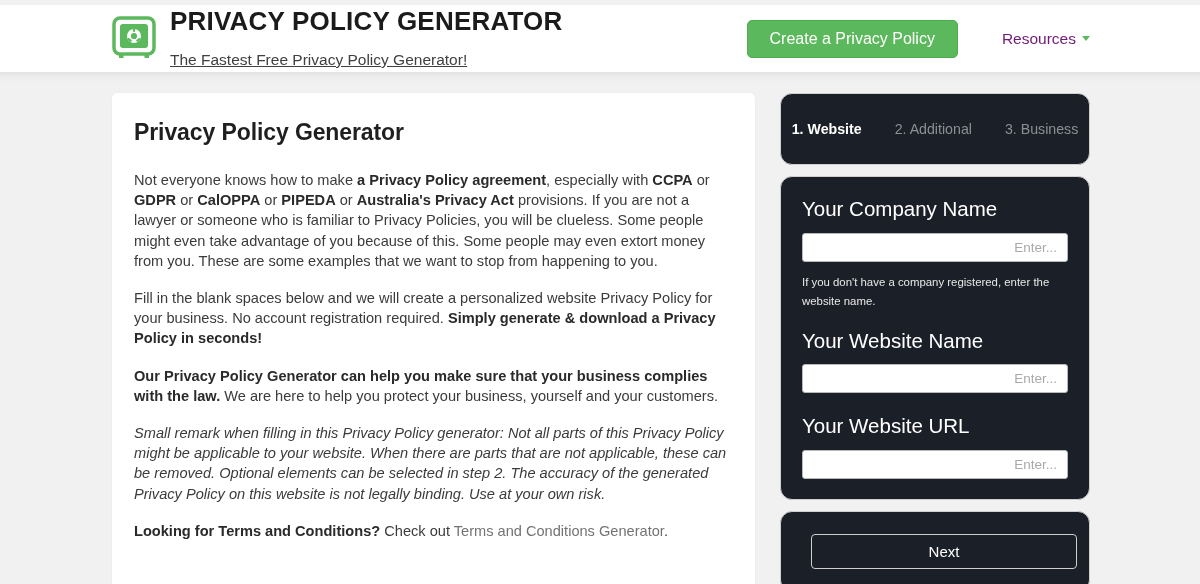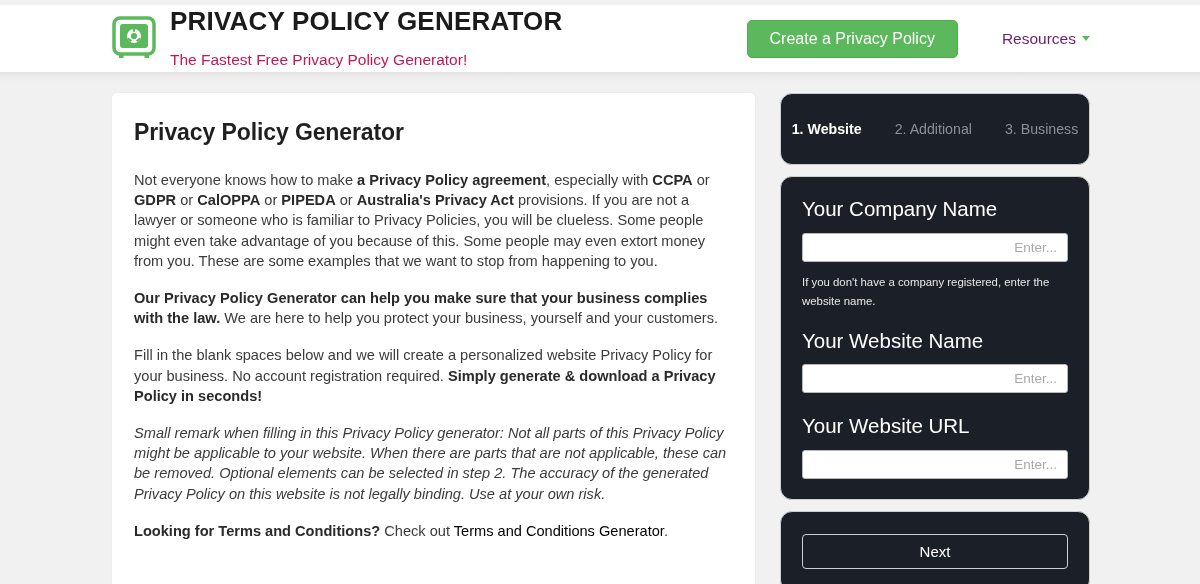--- a/index.html
+++ b/index.html
@@ -61,24 +61,25 @@
   .brand-title {
     font-size: 26px;
     font-weight: bold;
     letter-spacing: 0.2px;
     color: #1b1b1b;
     line-height: 1.05;
     white-space: nowrap;
   }
   .brand-tagline {
     font-size: 15.5px;
-    color: #be185d;
+    color: #404040;
     line-height: 1.25;
     margin-top: 15px;
     white-space: nowrap;
+    text-decoration: underline;
   }
 
   .header-actions {
     margin-left: auto;
     margin-right: 110px;
     display: flex;
     align-items: center;
     gap: 44px;
   }
 
@@ -145,21 +146,21 @@
 
   .content-card p {
     font-size: 14.6px;
     line-height: 20.2px;
     color: #3b3b3b;
     margin-bottom: 17px;
   }
   .content-card p.italic { font-style: italic; }
   .content-card strong { font-weight: bold; color: #2a2a2a; }
   .content-card a.inline-link {
-    color: #000000;
+    color: #737373;
     text-decoration: none;
     margin-top: 16px;
   }
 
   
   .sidebar {
     width: 310px;
     flex: 0 0 310px;
     display: flex;
     flex-direction: column;
@@ -234,20 +235,21 @@
     display: block;
     width: 100%;
     height: 35px;
     background: #1b1f27;
     border: 1px solid #cfcfcf;
     border-radius: 4px;
     color: #ffffff;
     font-size: 15px;
     font-family: inherit;
     cursor: pointer;
+    margin-left: 9px;
   }
 </style>
 </head>
 <body>
 
 <div class="top-strip"></div>
 
 <div class="site-header">
 
   <a class="brand" href="#">
@@ -285,25 +287,25 @@
   <div class="content-card">
 
     <h1>Privacy Policy Generator</h1>
 
     <p>
       <span>Not everyone knows how to make </span><strong>a Privacy Policy agreement</strong><span>, especially with </span><strong>CCPA</strong><span> or </span><strong>GDPR</strong><span> or </span><strong>CalOPPA</strong><span> or </span><strong>PIPEDA</strong><span> or </span><strong>Australia's Privacy Act</strong><span> provisions. If you are not a lawyer or someone who is familiar to Privacy Policies, you will be clueless. Some people might even take advantage of you because of this. Some people may even extort money from you. These are some examples that we want to stop from happening to you.</span>
     </p>
 
 
     <p>
+      <span>Fill in the blank spaces below and we will create a personalized website Privacy Policy for your business. No account registration required. </span><strong>Simply generate &amp; download a Privacy Policy in seconds!</strong>
+    </p>
+
+    <p>
       <strong>Our Privacy Policy Generator can help you make sure that your business complies with the law.</strong><span> We are here to help you protect your business, yourself and your customers.</span>
-    </p>
-
-    <p>
-      <span>Fill in the blank spaces below and we will create a personalized website Privacy Policy for your business. No account registration required. </span><strong>Simply generate &amp; download a Privacy Policy in seconds!</strong>
     </p>
 
     <p class="italic">Small remark when filling in this Privacy Policy generator: Not all parts of this Privacy Policy might be applicable to your website. When there are parts that are not applicable, these can be removed. Optional elements can be selected in step 2. The accuracy of the generated Privacy Policy on this website is not legally binding. Use at your own risk.</p>
 
     <p>
       <strong>Looking for Terms and Conditions?</strong><span> Check out </span><a class="inline-link" href="#">Terms and Conditions Generator</a><span>.</span>
     </p>
 
   </div>
 

